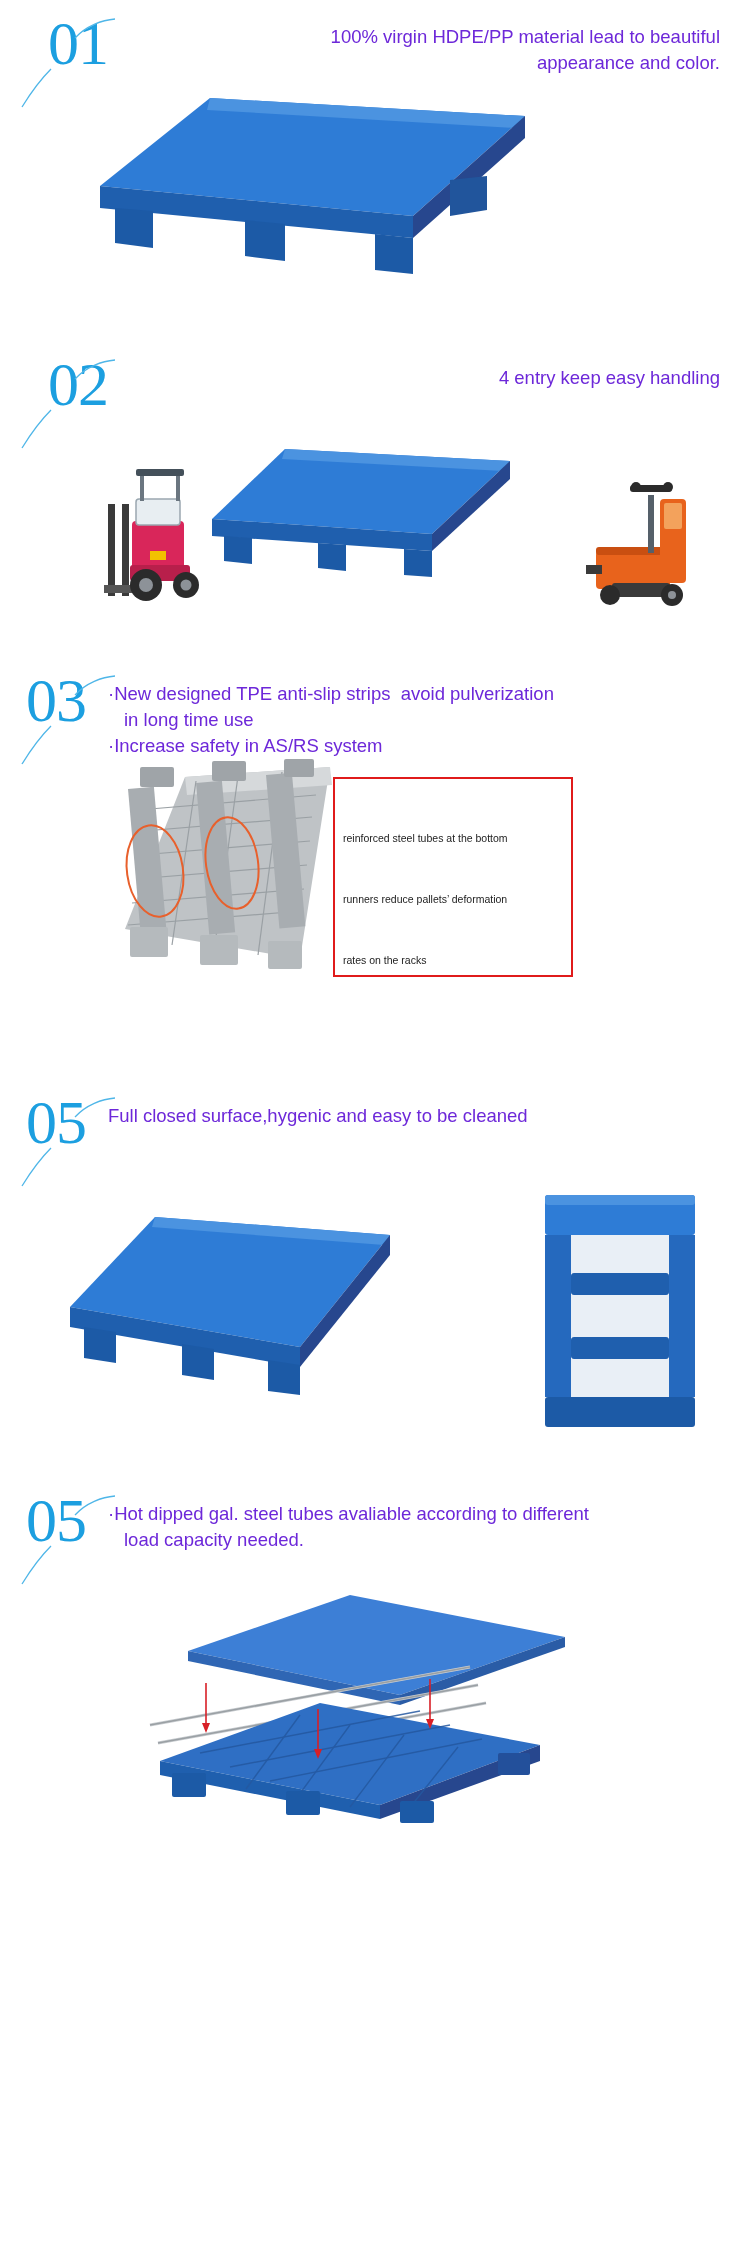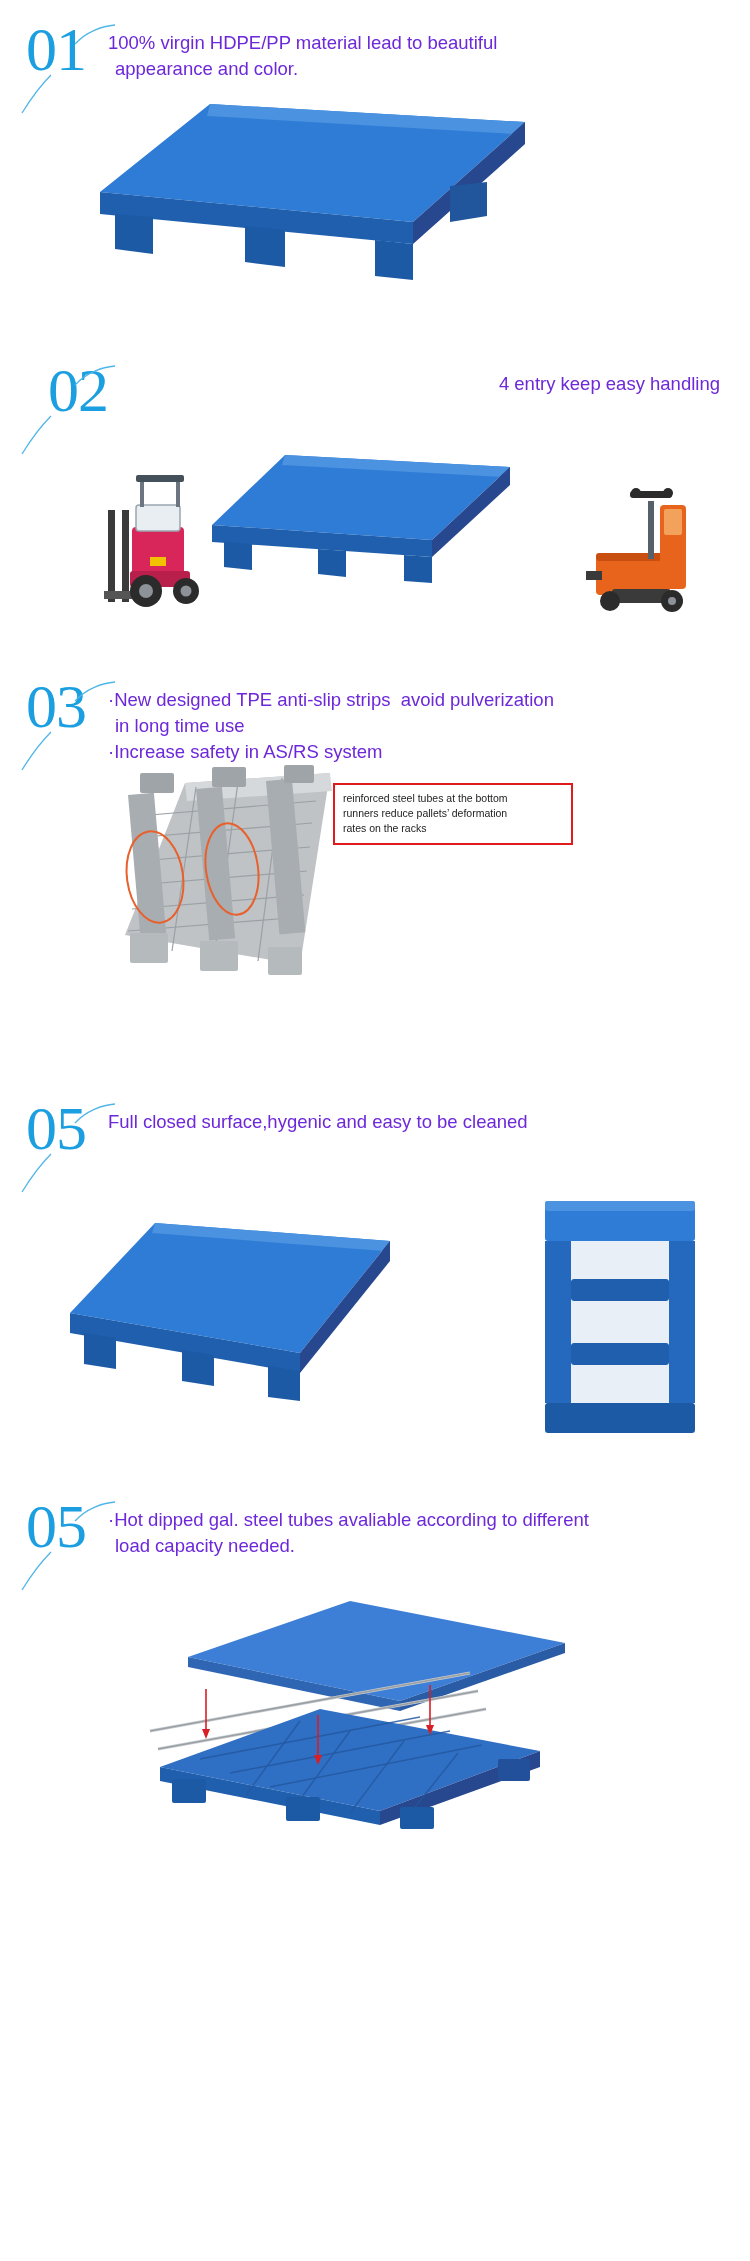--- a/index.html
+++ b/index.html
@@ -67,48 +67,48 @@
   .head-text {
     flex: 1;
     padding-top: 12px;
     padding-right: 30px;
     font-size: 18.5px;
     line-height: 26px;
     color: #6d28d9;
     font-weight: 400;
   }
   .head-text .ln { display: block; white-space: pre-wrap; }
-  .head-text .ln.ind { padding-left: 7px; }
+  .head-text .ln.ind { padding-left: 7px; margin-left: 9px; }
 
   
   .figure { position: relative; width: 100%; }
 
   
   .pallet {
     position: relative;
   }
 
   .caption-box {
     position: absolute;
     border: 2px solid #E01B1B;
     background: #ffffff;
     padding: 6px 8px 7px 8px;
     font-size: 10.5px;
     line-height: 15px;
     color: #222;
     font-family: "Liberation Sans", sans-serif;
   }
-  .caption-box .cline { display: block; white-space: nowrap; }
+  .caption-box .cline { display: block; white-space: nowrap; margin-top: 46px; }
 </style>
 </head>
 <body>
 
 <div class="page">
 
-  <div class="feature" style="padding-top:18px;">
+  <div class="feature" style="padding-top:12px;text-align:right;">
     <div class="feature-head">
       <div class="num-wrap">
         <svg class="arc-top" viewBox="0 0 42 22">
           <path d="M1 20 C 12 8, 28 2, 41 1" fill="none" stroke="#4FB6E8" stroke-width="1.3"></path>
         </svg>
         <div class="num">01</div>
         <svg class="arc-bottom" viewBox="0 0 34 40">
           <path d="M31 1 C 20 12, 10 26, 2 39" fill="none" stroke="#4FB6E8" stroke-width="1.3"></path>
         </svg>
       </div>

